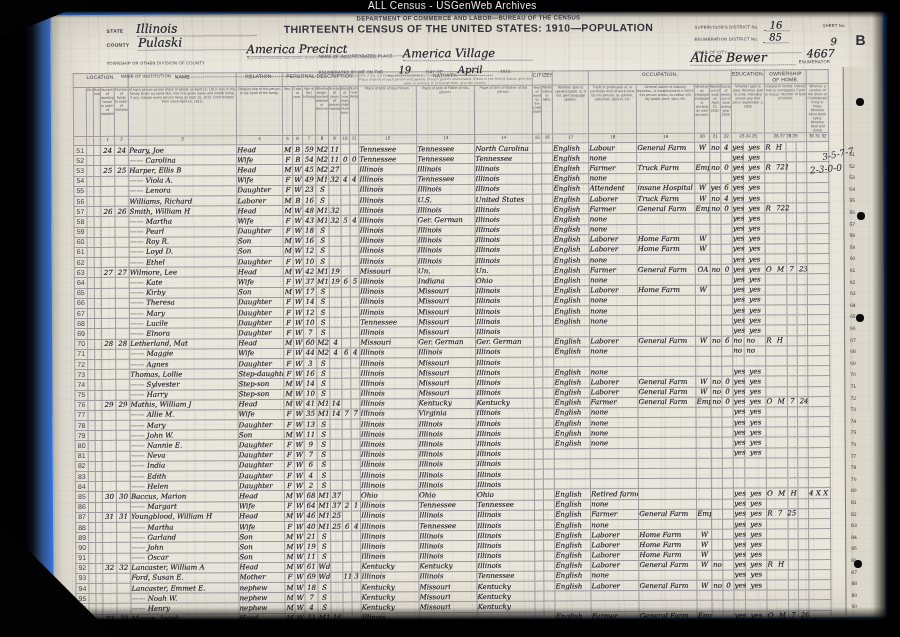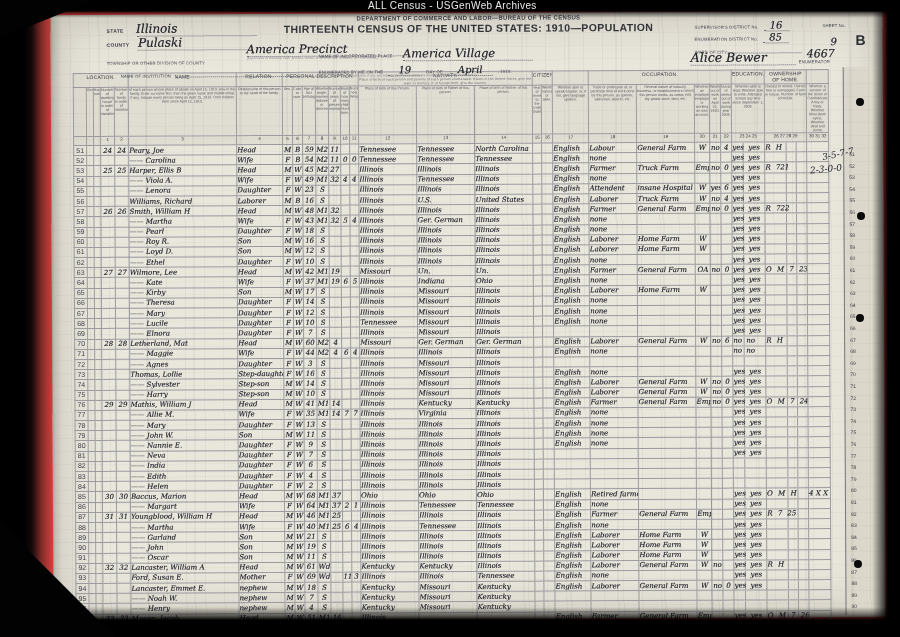--- a/index.html
+++ b/index.html
@@ -1,16 +1,16 @@
 <!DOCTYPE html>
 <html><head>
 <meta charset="utf-8">
 <style>
   html,body{margin:0;padding:0;background:#111;}
-  .scan{position:relative;width:900px;height:637px;background:#ef4444;overflow:hidden;
+  .scan{position:relative;width:900px;height:637px;background:#3b82f6;overflow:hidden;
         font-family:"Liberation Sans",sans-serif;}
   .watermark{position:absolute;left:368px;top:0px;font-size:10px;color:#e9e9e9;z-index:40;
              letter-spacing:.4px;font-family:"Liberation Sans",sans-serif;}
   .paper{position:absolute;left:52px;top:13px;width:832px;height:606px;background:#e9e6dc;
          transform:rotate(-0.3deg);box-shadow:inset 0 0 50px rgba(70,60,40,.28);}
   .paper::after{content:"";position:absolute;inset:0;pointer-events:none;z-index:9;
      background:
        repeating-linear-gradient(90deg, rgba(50,45,60,.05) 0 1px, transparent 1px 19px),
        repeating-linear-gradient(90deg, rgba(50,45,60,.045) 0 2px, transparent 2px 47px),
        repeating-linear-gradient(0deg, rgba(80,70,50,.03) 0 1px, transparent 1px 13px);}

